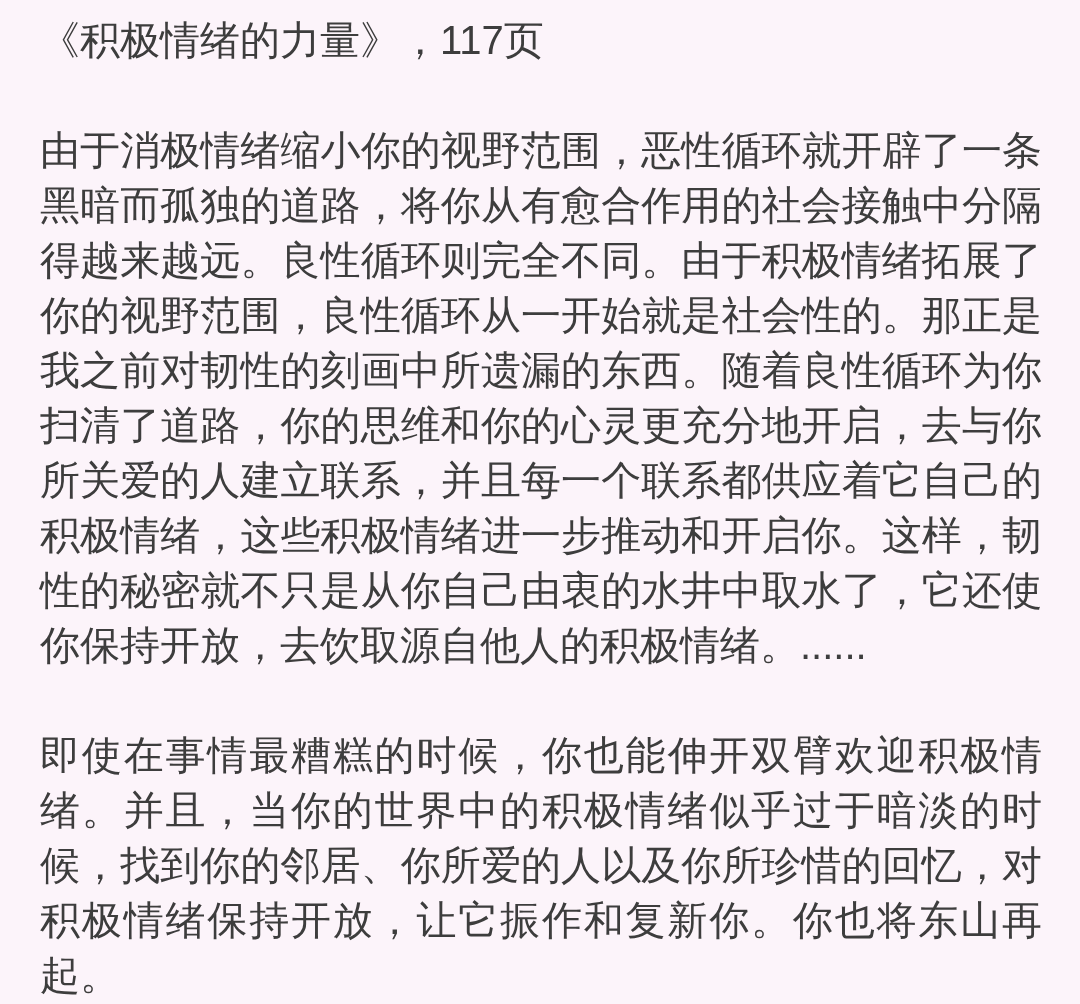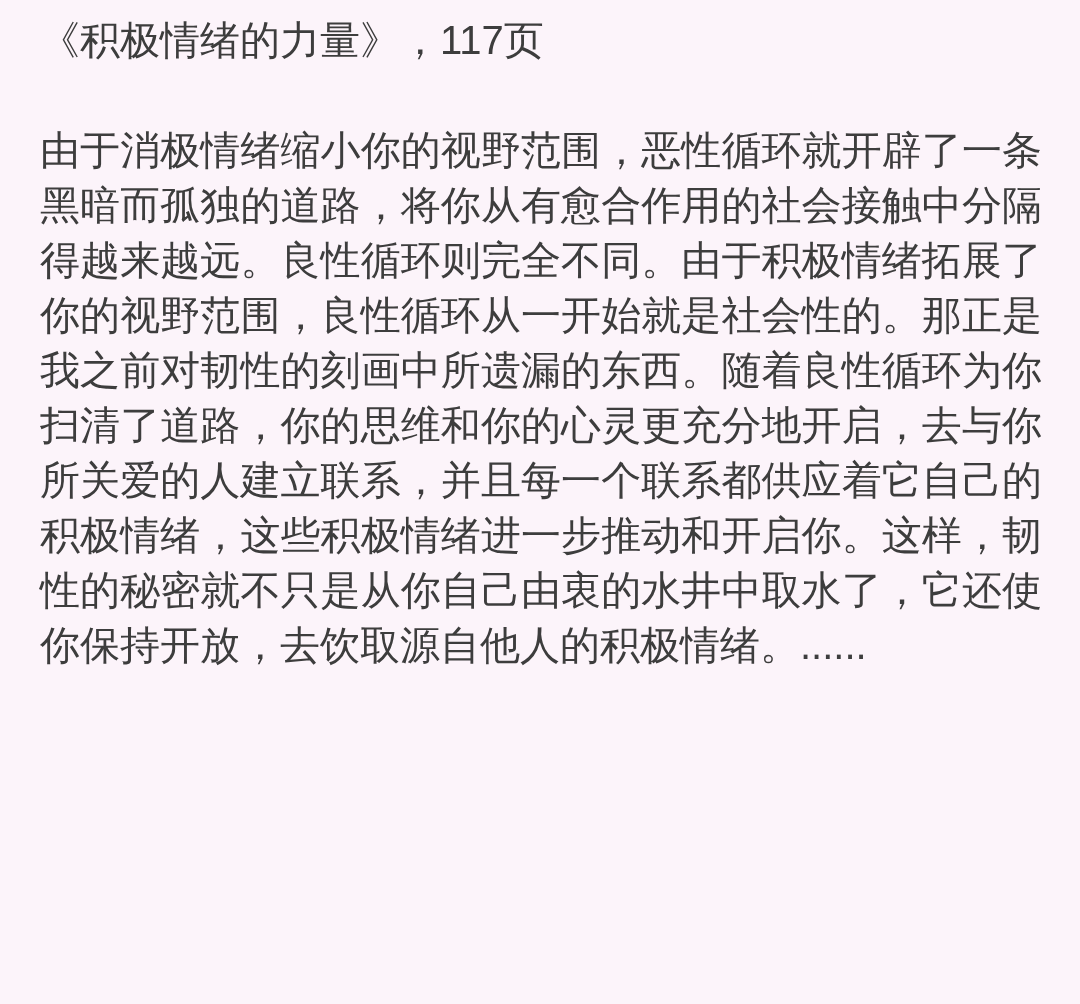--- a/index.html
+++ b/index.html
@@ -39,13 +39,14 @@
   }
 </style>
 </head>
 <body style="background: rgb(252, 244, 250);">
 
 <div class="page" style="color: rgb(61, 61, 61);">
   <h1 class="book-title">《积极情绪的力量》，117页</h1>
 
   <p class="paragraph">由于消极情绪缩小你的视野范围，恶性循环就开辟了一条黑暗而孤独的道路，将你从有愈合作用的社会接触中分隔得越来越远。良性循环则完全不同。由于积极情绪拓展了你的视野范围，良性循环从一开始就是社会性的。那正是我之前对韧性的刻画中所遗漏的东西。随着良性循环为你扫清了道路，你的思维和你的心灵更充分地开启，去与你所关爱的人建立联系，并且每一个联系都供应着它自己的积极情绪，这些积极情绪进一步推动和开启你。这样，韧性的秘密就不只是从你自己由衷的水井中取水了，它还使你保持开放，去饮取源自他人的积极情绪。......</p>
 
+  <p class="paragraph">即使在事情最糟糕的时候，你也能伸开双臂欢迎积极情绪。并且，当你的世界中的积极情绪似乎过于暗淡的时候，找到你的邻居、你所爱的人以及你所珍惜的回忆，对积极情绪保持开放，让它振作和复新你。你也将东山再起。</p>
 </div>
 
 </body></html>

